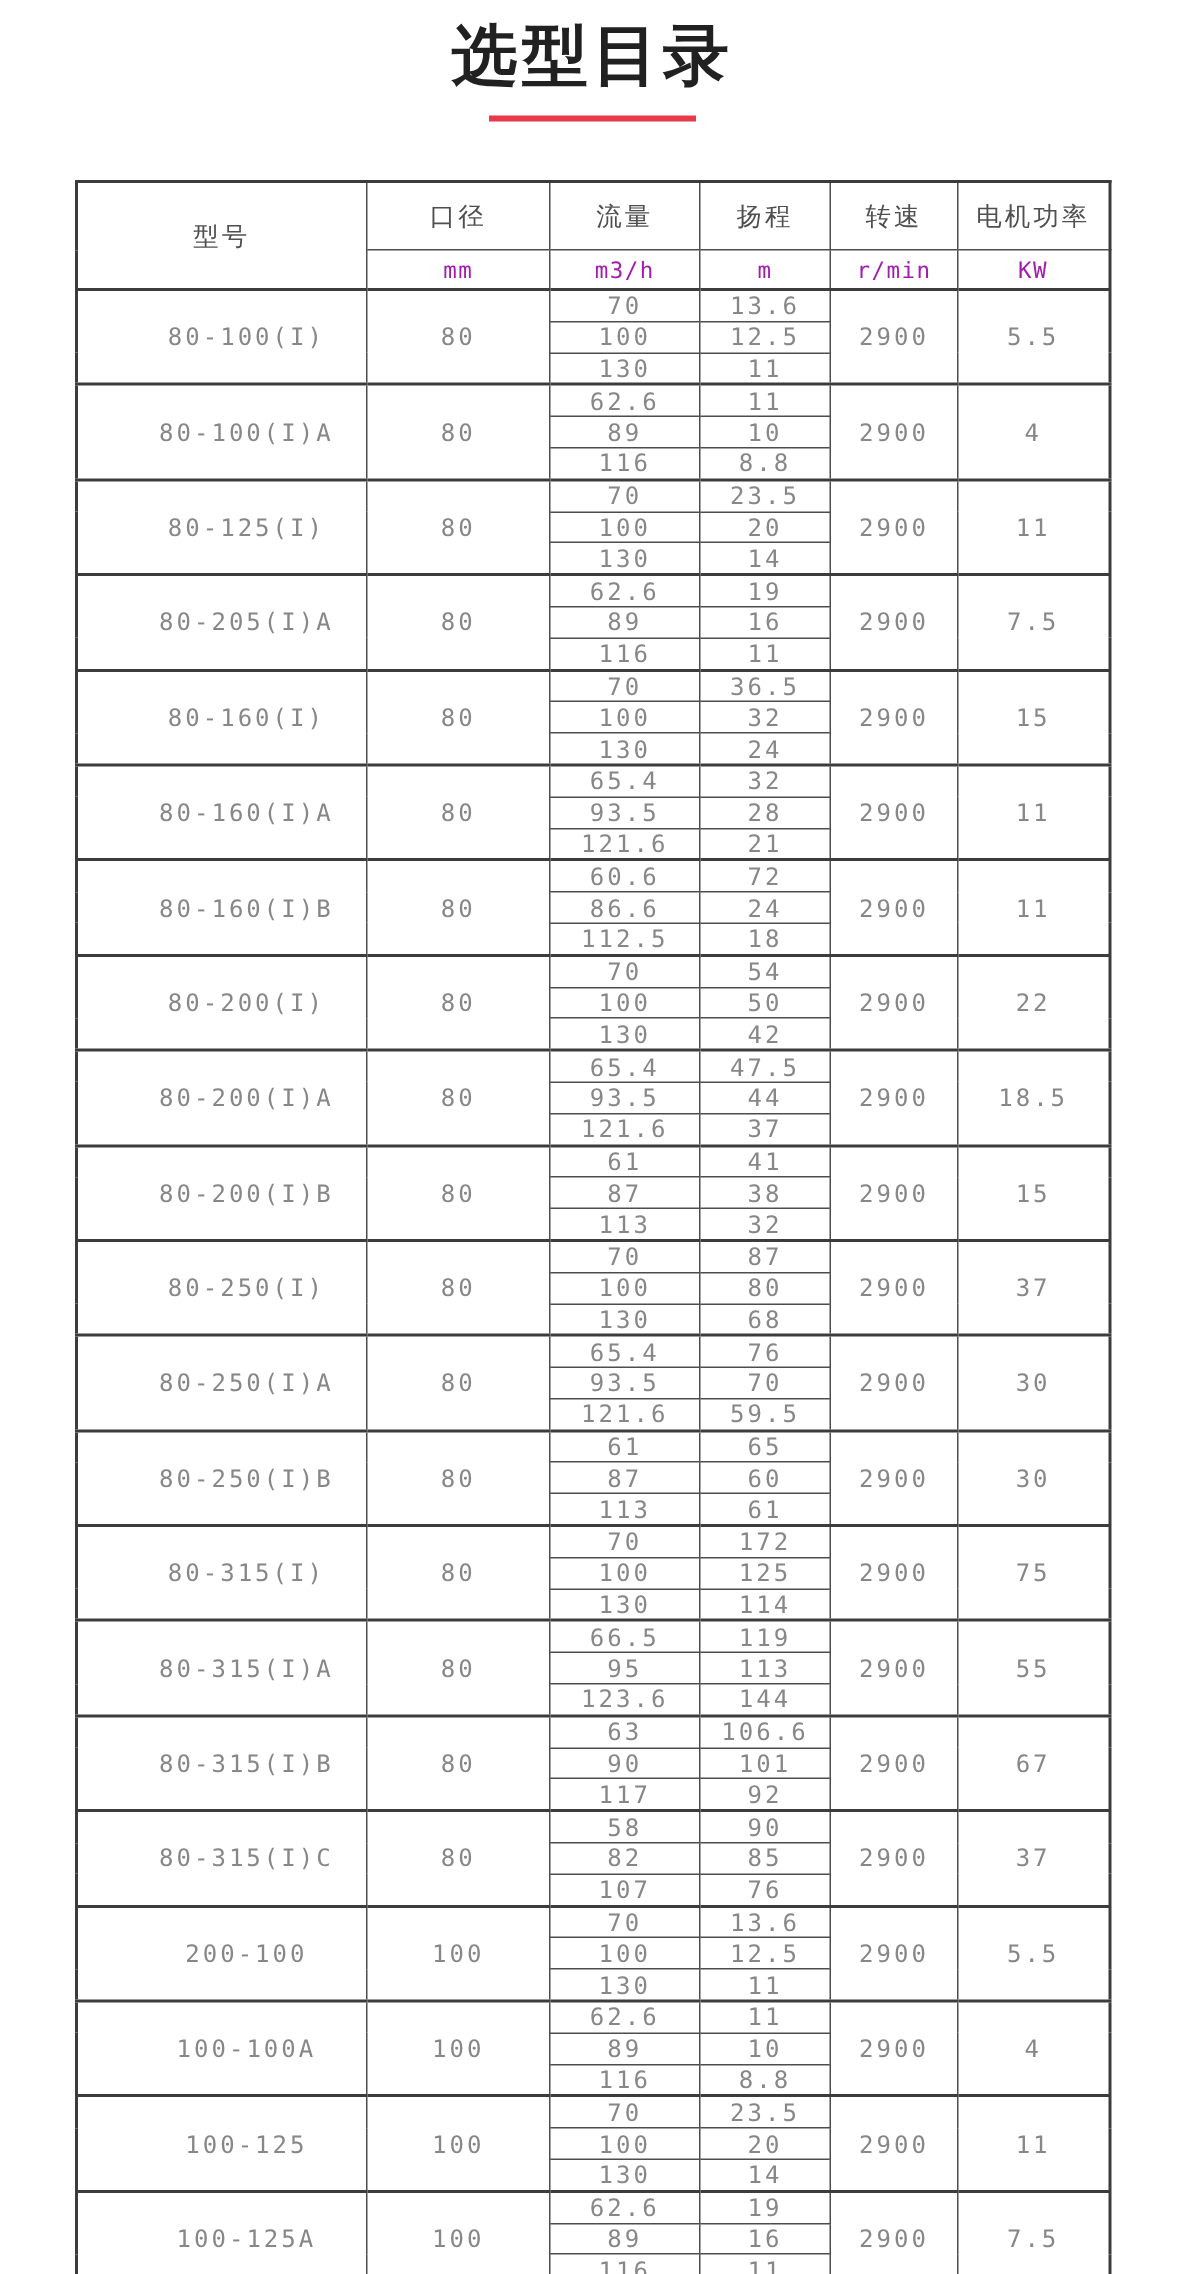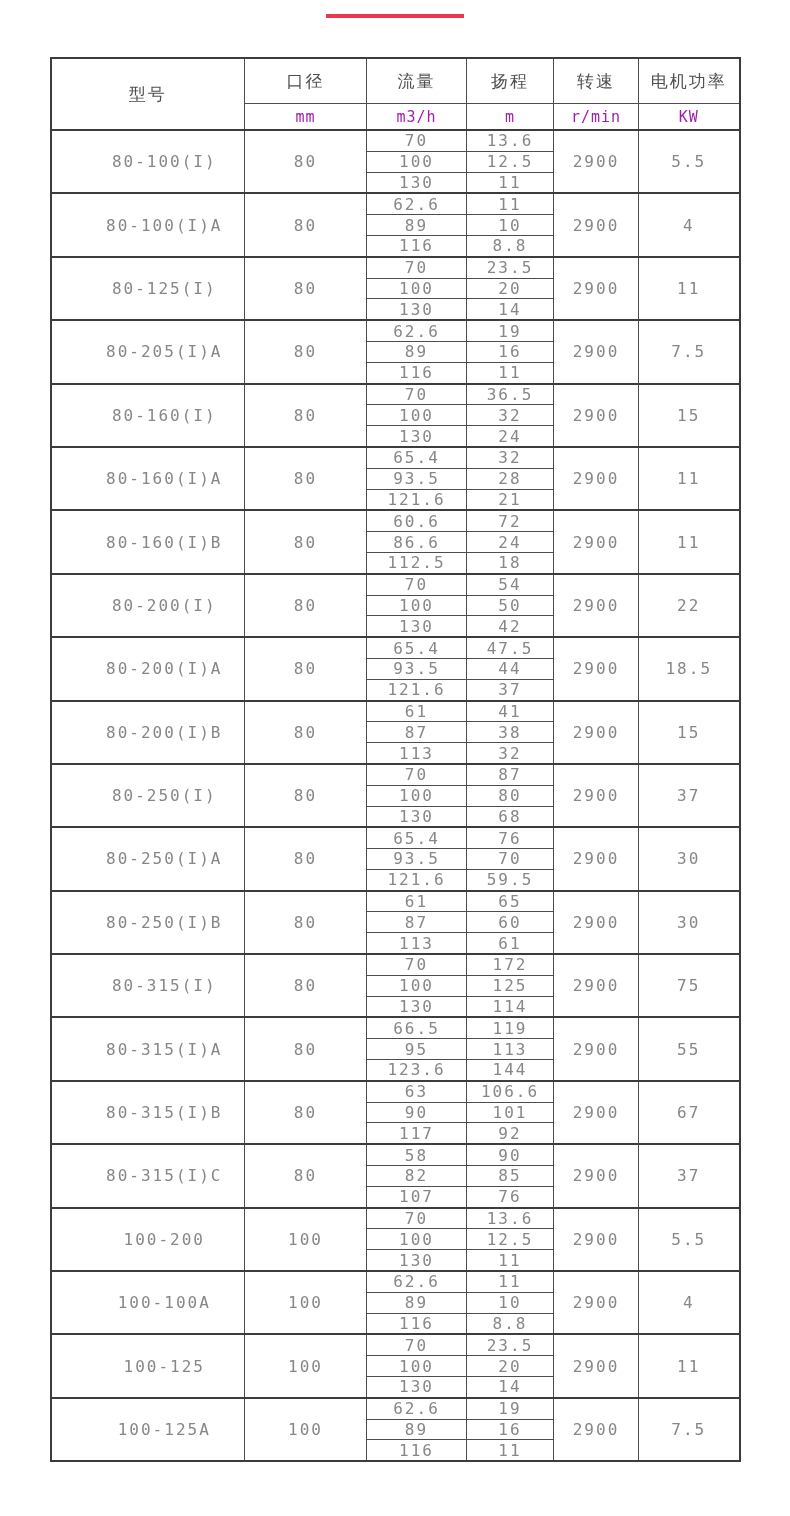--- a/index.html
+++ b/index.html
@@ -75,20 +75,21 @@
   .catalog tbody td.model-col {
     letter-spacing: 2px;
     padding-left: 33px;
   }
 </style>
 </head>
 <body>
 
 <div class="page">
 
+  <h1 class="page-title">选型目录</h1>
 
   <div class="title-underline" style="background: rgb(232, 57, 77);"></div>
 
   <table class="catalog">
     <colgroup>
       <col style="width:194px">
       <col style="width:122px">
       <col style="width:100px">
       <col style="width:87px">
       <col style="width:85px">
@@ -378,21 +379,21 @@
         </tr>
         <tr>
           <td>82</td>
           <td>85</td>
         </tr>
         <tr>
           <td>107</td>
           <td>76</td>
         </tr>
         <tr class="group-start">
-          <td rowspan="3" class="model-col">100-200</td>
+          <td rowspan="3" class="model-col">200-100</td>
           <td rowspan="3">100</td>
           <td>70</td>
           <td>13.6</td>
           <td rowspan="3">2900</td>
           <td rowspan="3">5.5</td>
         </tr>
         <tr>
           <td>100</td>
           <td>12.5</td>
         </tr>

